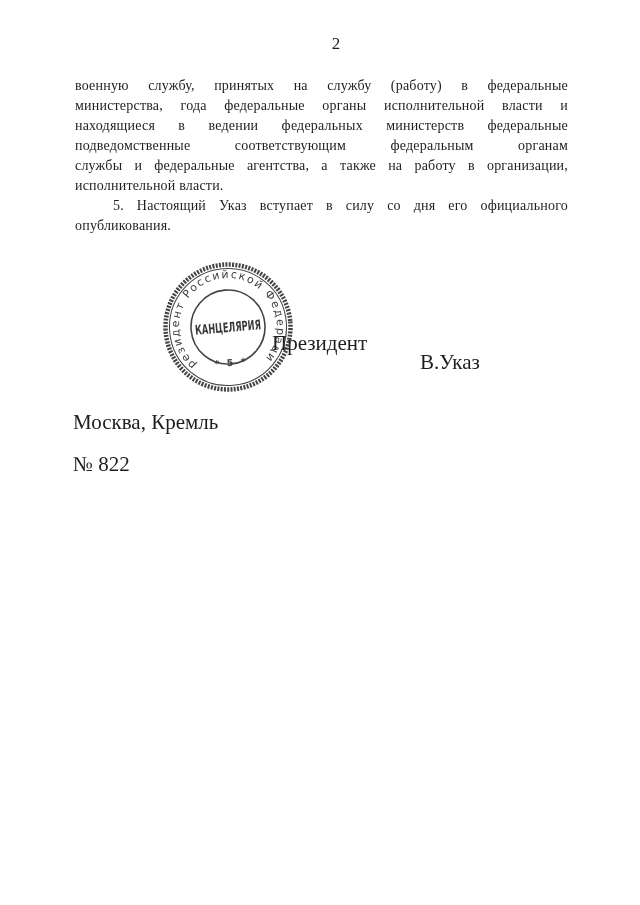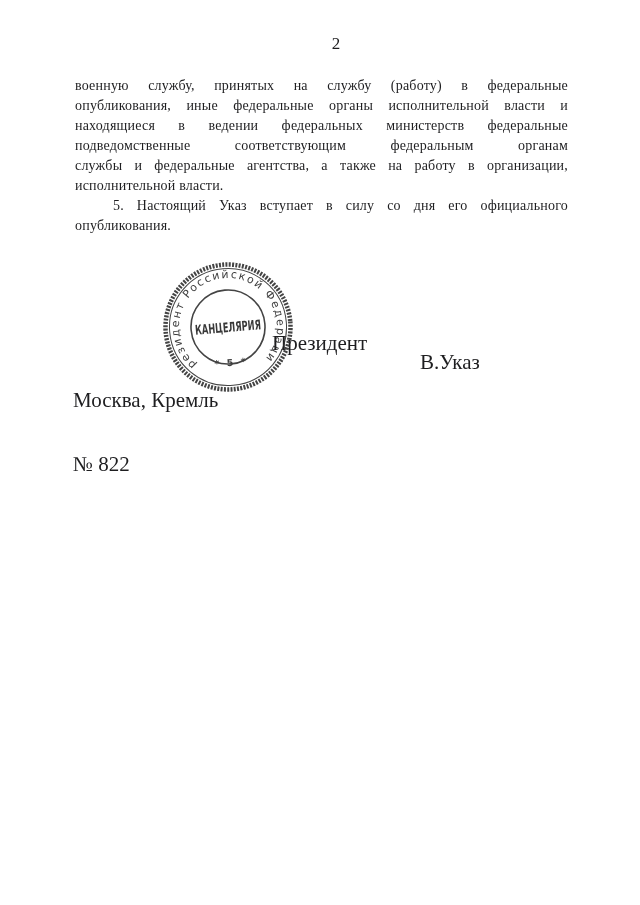--- a/index.html
+++ b/index.html
@@ -41,21 +41,21 @@
   .indent { text-indent: 38px; }
   .sig-line {
     position: absolute;
     font-size: 21px;
     line-height: 19px;
     white-space: nowrap;
   }
   .sig-title1 { top: 334px; left: 272px; }
   .sig-title2 { top: 353px; left: 233px; }
   .sig-name   { top: 353px; left: 420px; }
-  .foot-place { top: 391px; left: 73px; }
+  .foot-place { top: 413px; left: 73px; }
   .foot-date  { top: 411px; left: 73px; }
   .foot-num   { top: 408px; left: 73px; margin-top: 47px; }
   .stamp {
     position: absolute;
     top: 259px;
     left: 160px;
     width: 136px;
     height: 136px;
     transform: rotate(-5deg);
     z-index: 3;
@@ -84,21 +84,21 @@
 </style>
 </head>
 <body>
 
 <div class="page">
 
   <div class="page-number">2</div>
 
   <div class="body-text">
     <div class="line just">военную службу, принятых на службу (работу) в федеральные</div>
-    <div class="line just">опубликования, иные федеральные органы исполнительной власти и</div>
+    <div class="line just">министерства, года федеральные органы исполнительной власти и</div>
     <div class="line just">находящиеся в ведении федеральных министерств федеральные</div>
     <div class="line just">подведомственные соответствующим федеральным органам</div>
     <div class="line just">службы и федеральные агентства, а также на работу в организации,</div>
     <div class="line left">исполнительной власти.</div>
     <div class="line just indent">5. Настоящий Указ вступает в силу со дня его официального</div>
     <div class="line left">опубликования.</div>
   </div>
 
   <div class="sig-line sig-title1">Президент</div>
   <div class="sig-line sig-name">В.Указ</div>

